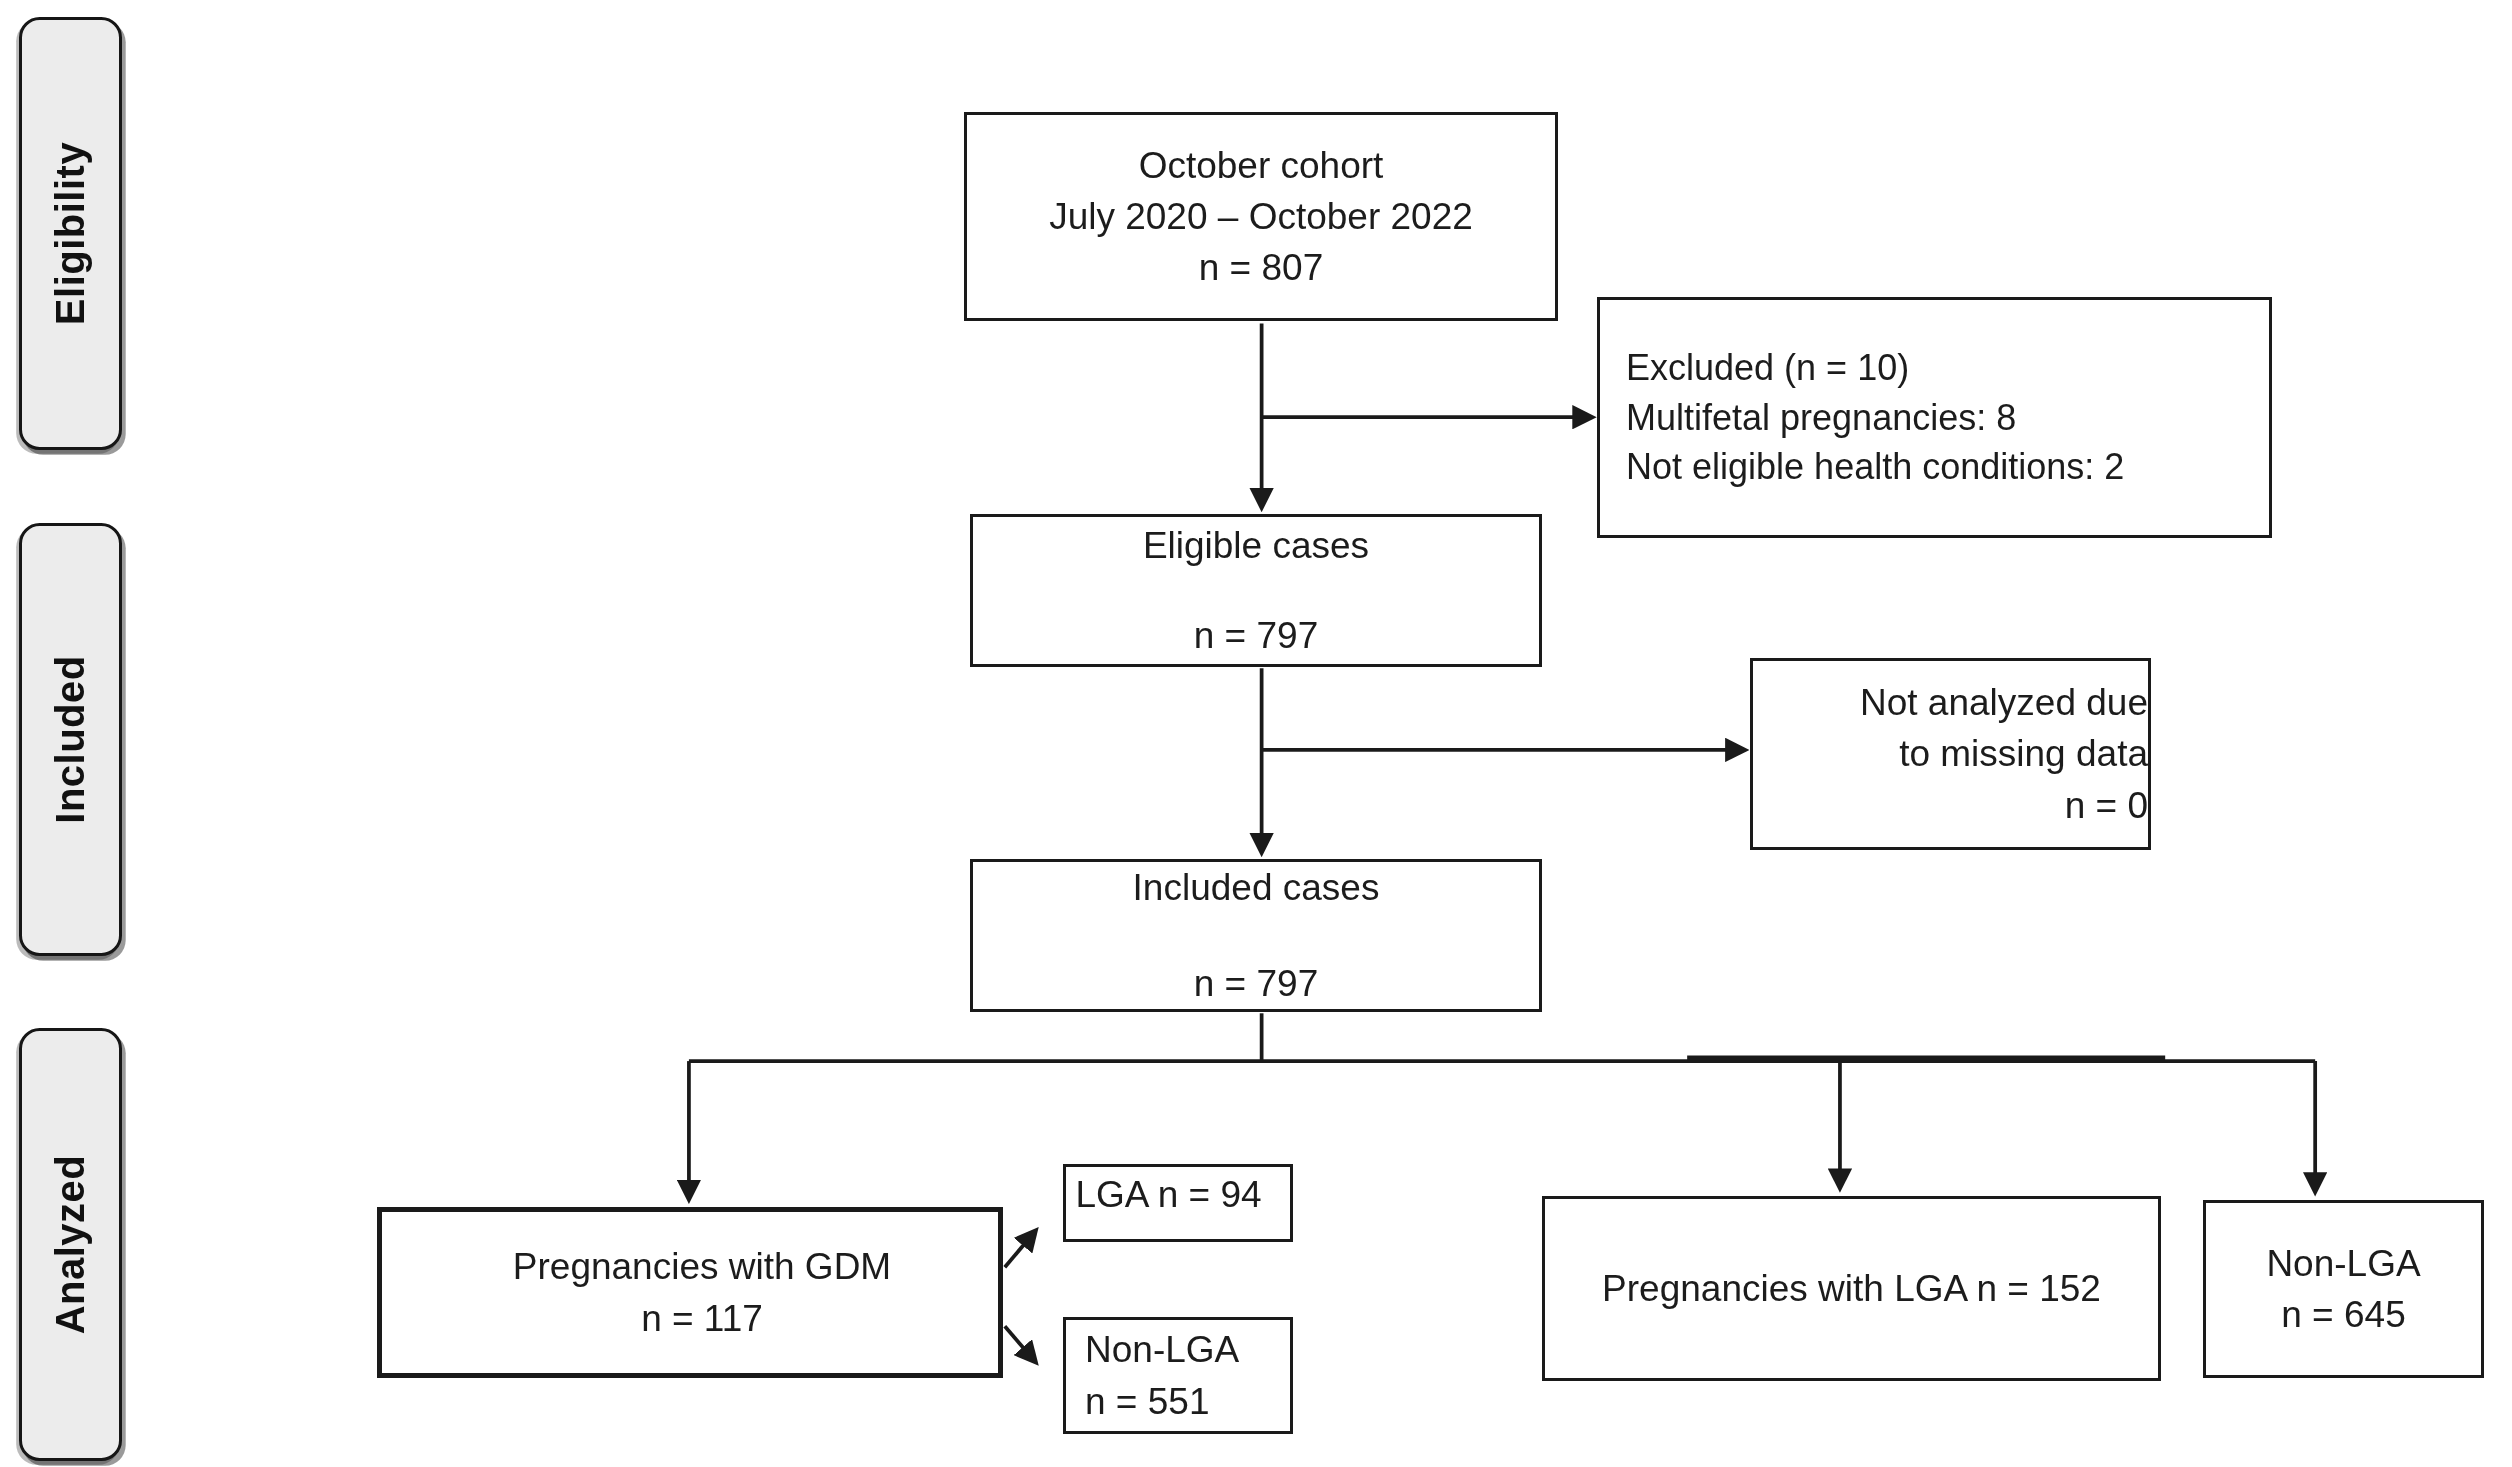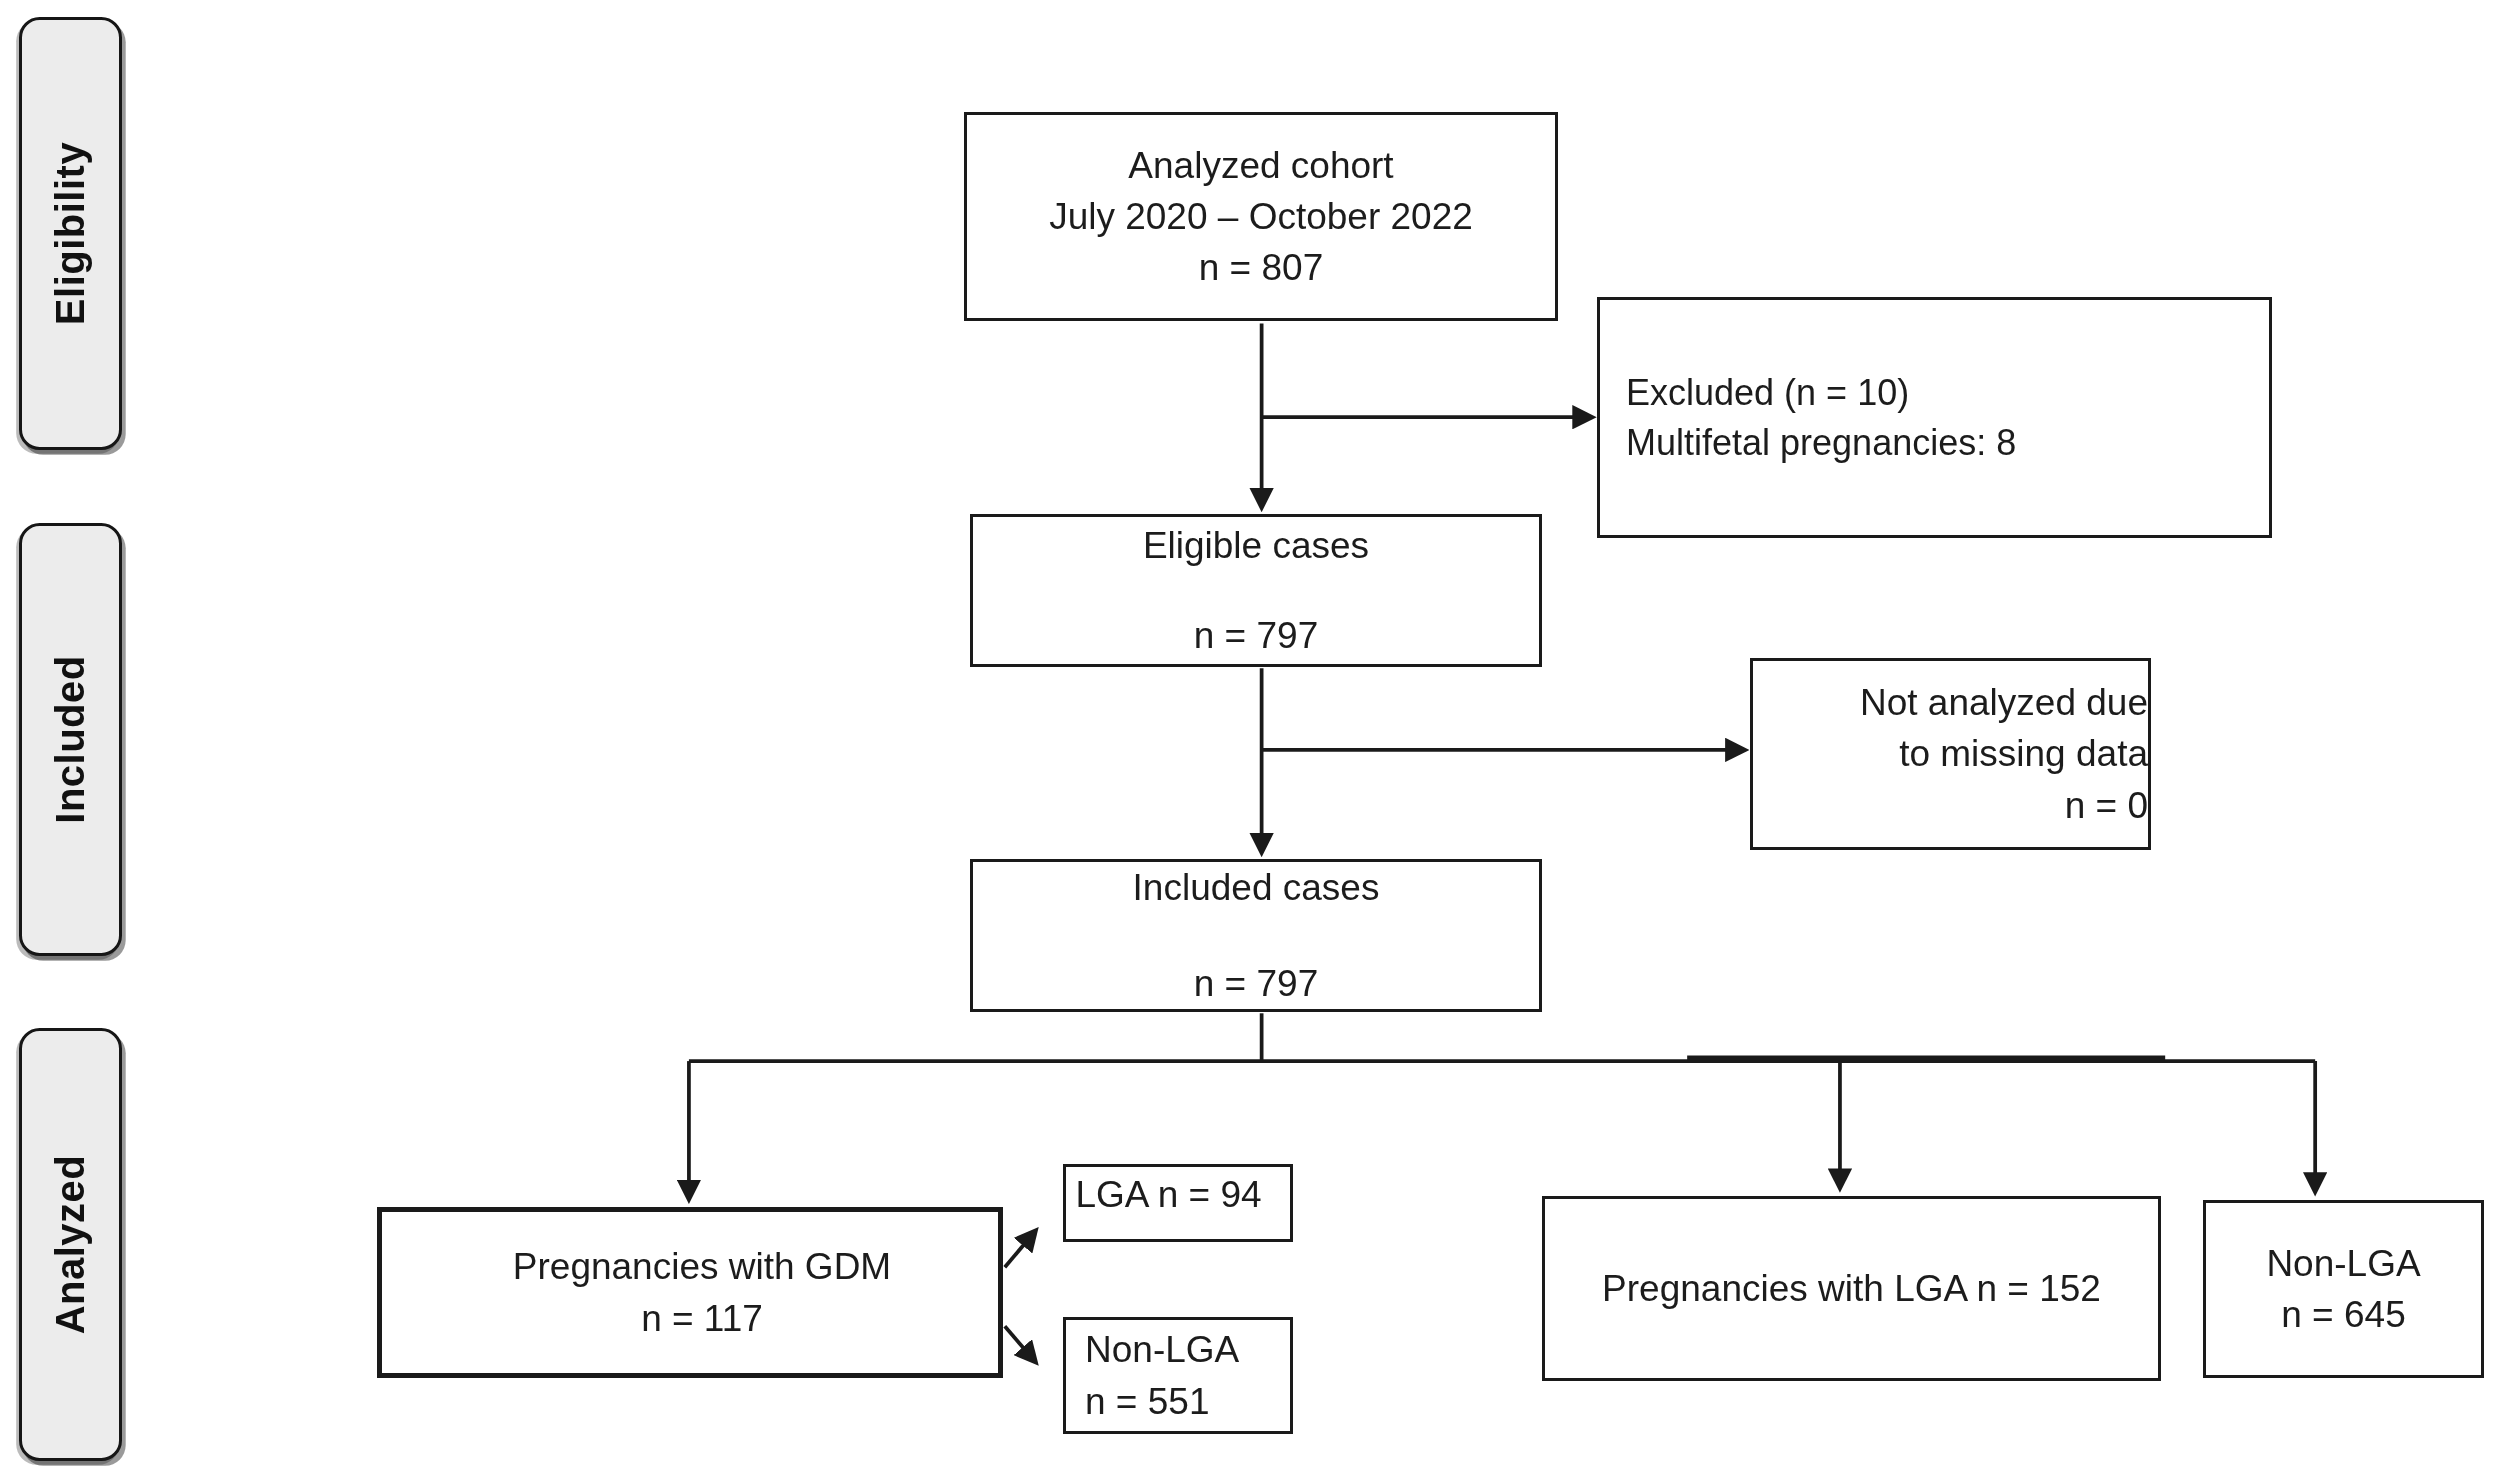--- a/index.html
+++ b/index.html
@@ -106,28 +106,29 @@
     <span class="lbl">Eligibility</span>
   </div>
   <div class="stage" style="top:523px;">
     <span class="lbl">Included</span>
   </div>
   <div class="stage" style="top:1028px;">
     <span class="lbl">Analyzed</span>
   </div>
 
   <div class="node" style="left:964px;top:112px;width:594px;height:209px;">
-    <div>Analyzed cohort</div>
+    <div>October cohort</div>
     <div>July 2020 – October 2022</div>
     <div>n = 807</div>
   </div>
 
   <div class="node align-left small-font" style="left:1597px;top:297px;width:675px;height:241px;padding-left:26px;">
     <div>Excluded (n = 10)</div>
     <div>Multifetal pregnancies: 8</div>
+    <div>Not eligible health conditions: 2</div>
   </div>
 
   <div class="node" style="left:970px;top:514px;width:572px;height:153px;gap:39px;">
     <div>Eligible cases</div>
     <div>n = 797</div>
   </div>
 
   <div class="node" style="left:1750px;top:658px;width:401px;height:192px;align-items:flex-end;">
     <div>Not analyzed due</div>
     <div>to missing data</div>

